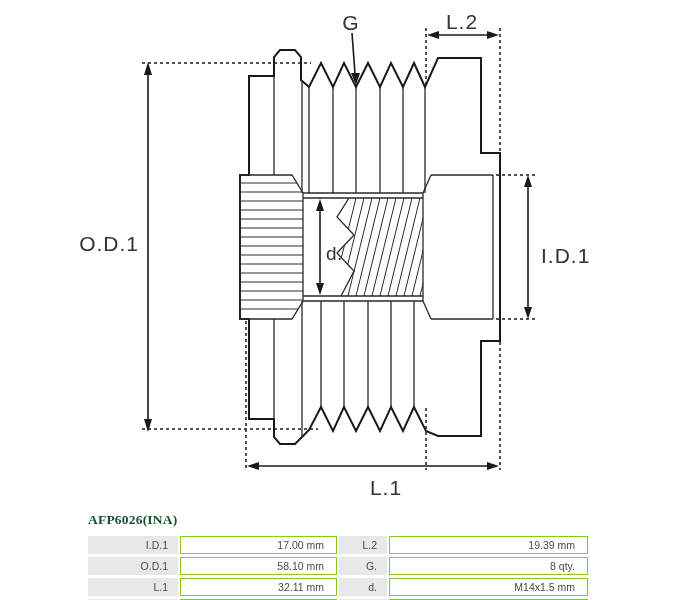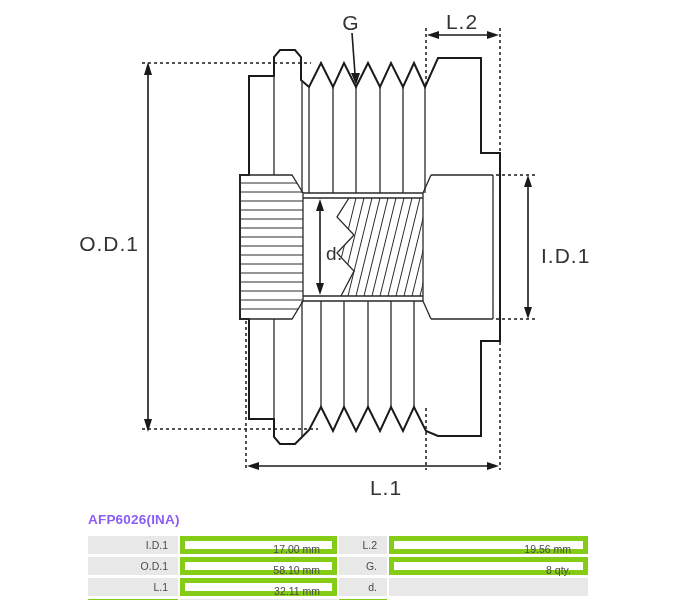--- a/index.html
+++ b/index.html
@@ -19,21 +19,21 @@
   .dim-label-sm{font-size:19px;letter-spacing:0.5px;}
 
   .part-title{position:absolute;left:88px;top:512px;font-size:13.5px;
       font-weight:700;letter-spacing:0.2px;}
 
   .spec-table{position:absolute;left:88px;top:536px;display:grid;
       grid-template-columns:90px 157px 48px 199px;column-gap:2px;row-gap:3px;}
   .cell{height:18px;line-height:18px;font-size:10.5px;box-sizing:border-box;
       text-align:right;white-space:nowrap;color:#4a4a4a;}
   .lbl{background:#e8e8e8;padding-right:10px;}
-  .val{background:#fff;border:5px solid #84cc16;padding-right:12px;line-height:16px;}
+  .val{background:#fff;border:1px solid #84cc16;padding-right:12px;line-height:16px;}
 </style>
 </head>
 <body>
 
 <div class="screen">
 
   <svg class="drawing" width="674" height="510" viewBox="0 0 674 510">
 
     <defs>
       <clipPath id="knurlClip">
@@ -121,37 +121,38 @@
     </g>
 
     <g>
       <path class="dim" d="M320,203 V291"></path>
       <polygon class="ah" points="320,199 316,211 324,211"></polygon>
       <polygon class="ah" points="320,295 316,283 324,283"></polygon>
       <text class="dim-label-sm" x="326" y="260" text-anchor="start">d.</text>
     </g>
   </svg>
 
-  <div class="part-title" style="color:#8b5cf6;">AFP6026(INA)</div>
+  <div class="part-title" style="color:#14532d;font-family:Liberation Serif, serif;">AFP6026(INA)</div>
 
   <div class="spec-table">
 
     <div class="cell lbl">I.D.1</div>
     <div class="cell val">17.00 mm</div>
     <div class="cell lbl">L.2</div>
-    <div class="cell val">19.56 mm</div>
+    <div class="cell val">19.39 mm</div>
 
     <div class="cell lbl">O.D.1</div>
     <div class="cell val">58.10 mm</div>
     <div class="cell lbl">G.</div>
     <div class="cell val">8 qty.</div>
 
     <div class="cell lbl">L.1</div>
     <div class="cell val">32.11 mm</div>
     <div class="cell lbl">d.</div>
+    <div class="cell val">M14x1.5 mm</div>
 
     <div class="cell lbl"></div>
     <div class="cell val"></div>
     <div class="cell lbl"></div>
     <div class="cell val"></div>
   </div>
 
 </div>
 
 </body></html>

